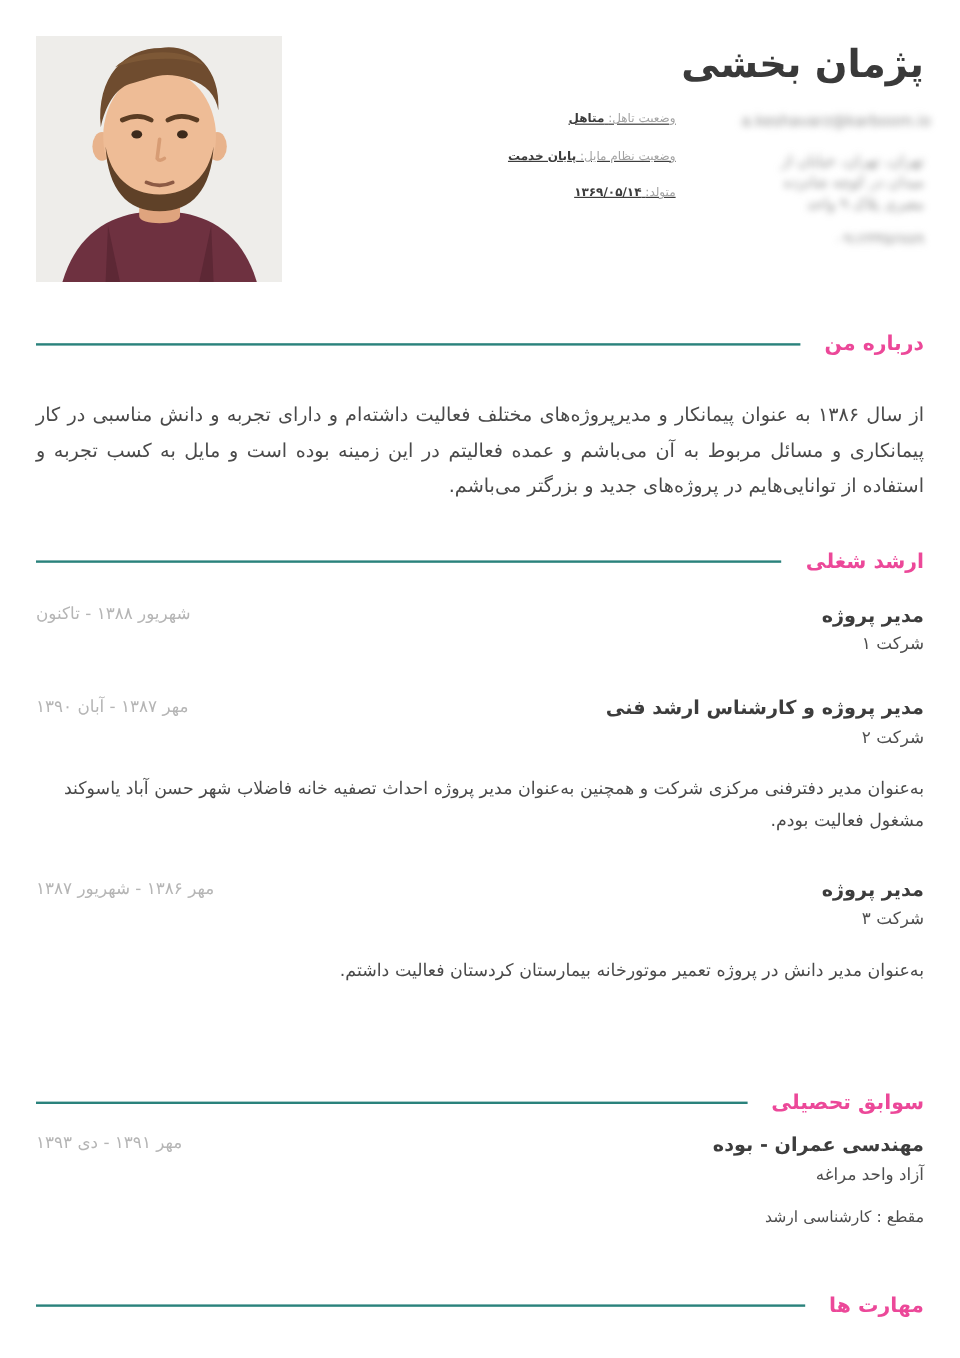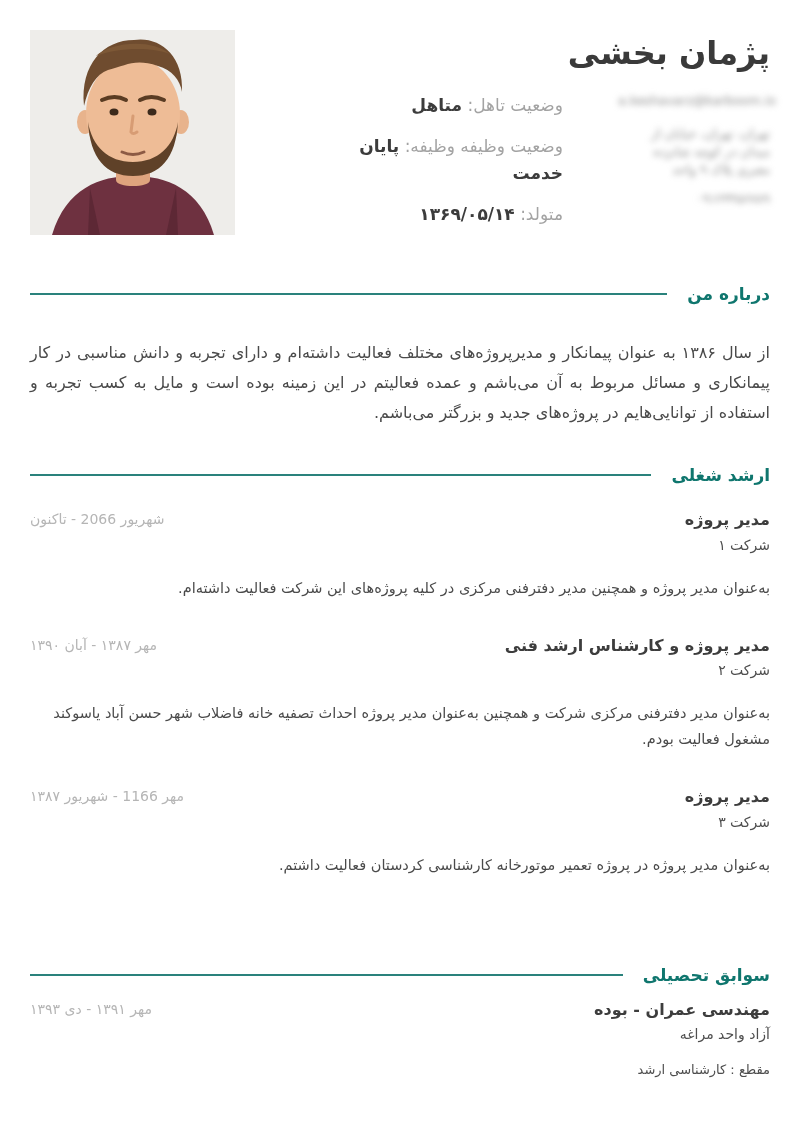--- a/index.html
+++ b/index.html
@@ -16,29 +16,29 @@
 
   
   .header { display:flex; align-items:flex-start; }
   .header-info { flex:1; padding-top:4px; }
   .name { font-size:32px; font-weight:bold; color:#3a3a3a; margin-bottom:20px; }
   .contact-cols { display:flex; align-items:flex-start; }
   .col-contact { width:152px; margin-left:55px; text-align:right; }
   .blurred { filter:blur(3px); color:#8d8d8d; font-size:12.5px; line-height:1.45; }
   .contact-row { margin-bottom:15px; }
   .col-status { width:235px; }
-  .status-row { margin-bottom:15px; font-size:17px; line-height:1.55; }
+  .status-row { margin-bottom:15px; font-size:10px; line-height:1.55;text-decoration:underline; }
   .status-label { color:#a3a3a3; }
   .status-value { color:#3c3c3c; font-weight:bold; }
   .photo-wrap { width:205px; height:205px; flex:0 0 205px; overflow:hidden; }
 
   
   .section { margin-top:42px; }
   .section-header { display:flex; align-items:center; }
-  .section-title { font-size:17px; font-weight:bold; color:#0f766e; white-space:nowrap; }
+  .section-title { font-size:17px; font-weight:bold; color:#ec4899; white-space:nowrap; }
   .section-rule { flex:1; height:2px; background:#2a827c; margin-left:0; margin-right:20px; }
   .about-text { margin-top:34px; font-size:16px; line-height:1.85; color:#4a4a4a; text-align:justify; }
 
   
   .entry { margin-top:24px; }
   .entry-head { display:flex; justify-content:space-between; align-items:flex-start; }
   .entry-title { font-size:16px; font-weight:bold; color:#3d3d3d; line-height:1.4;text-align:center; }
   .entry-sub { font-size:14px; color:#4e4e4e; margin-top:5px; }
   .entry-date { font-size:14px; color:#b5b5b5; white-space:nowrap; padding-top:2px; }
   .entry-desc { margin-top:22px; font-size:14.5px; color:#4a4a4a; line-height:1.8; }
@@ -65,21 +65,21 @@
             <span>معبری پلاک ۹ واحد</span>
           </div>
           <div class="contact-row blurred">۰۹۱۲۳۴۵۶۷۸۹</div>
         </div>
         <div class="col-status">
           <div class="status-row">
             <span class="status-label">وضعیت تاهل:</span>
             <span class="status-value">متاهل</span>
           </div>
           <div class="status-row">
-            <span class="status-label">وضعیت وظیفه وظیفه:</span>
+            <span class="status-label">وضعیت نظام مایل:</span>
             <span class="status-value">پایان خدمت</span>
           </div>
           <div class="status-row">
             <span class="status-label">متولد:</span>
             <span class="status-value">۱۳۶۹/۰۵/۱۴</span>
           </div>
         </div>
       </div>
     </div>
     <div class="photo-wrap">
@@ -130,45 +130,44 @@
       <div class="section-title">ارشد شغلی</div>
       <div class="section-rule"></div>
     </div>
 
     <div class="entry">
       <div class="entry-head">
         <div>
           <div class="entry-title">مدیر پروژه</div>
           <div class="entry-sub">شرکت ۱</div>
         </div>
-        <div class="entry-date">شهریور 2066 - تاکنون</div>
-      </div>
-      <div class="entry-desc">به‌عنوان مدیر پروژه و همچنین مدیر دفترفنی مرکزی در کلیه پروژه‌های این شرکت فعالیت داشته‌ام.</div>
+        <div class="entry-date">شهریور ۱۳۸۸ - تاکنون</div>
+      </div>
     </div>
 
     <div class="entry" style="margin-top:34px;">
       <div class="entry-head">
         <div>
           <div class="entry-title">مدیر پروژه و کارشناس ارشد فنی</div>
           <div class="entry-sub">شرکت ۲</div>
         </div>
         <div class="entry-date">مهر ۱۳۸۷ - آبان ۱۳۹۰</div>
       </div>
       <div class="entry-desc">به‌عنوان مدیر دفترفنی مرکزی شرکت و همچنین به‌عنوان مدیر پروژه احداث تصفیه خانه فاضلاب شهر حسن آباد یاسوکند مشغول فعالیت بودم.</div>
     </div>
 
     <div class="entry" style="margin-top:34px;">
       <div class="entry-head">
         <div>
           <div class="entry-title">مدیر پروژه</div>
           <div class="entry-sub">شرکت ۳</div>
         </div>
-        <div class="entry-date">مهر 1166 - شهریور ۱۳۸۷</div>
-      </div>
-      <div class="entry-desc">به‌عنوان مدیر پروژه در پروژه تعمیر موتورخانه کارشناسی کردستان فعالیت داشتم.</div>
+        <div class="entry-date">مهر ۱۳۸۶ - شهریور ۱۳۸۷</div>
+      </div>
+      <div class="entry-desc">به‌عنوان مدیر دانش در پروژه تعمیر موتورخانه بیمارستان کردستان فعالیت داشتم.</div>
     </div>
   </div>
 
   <div class="section gap-lg">
     <div class="section-header">
       <div class="section-title">سوابق تحصیلی</div>
       <div class="section-rule"></div>
     </div>
     <div class="entry" style="margin-top:14px;">
       <div class="entry-head">

